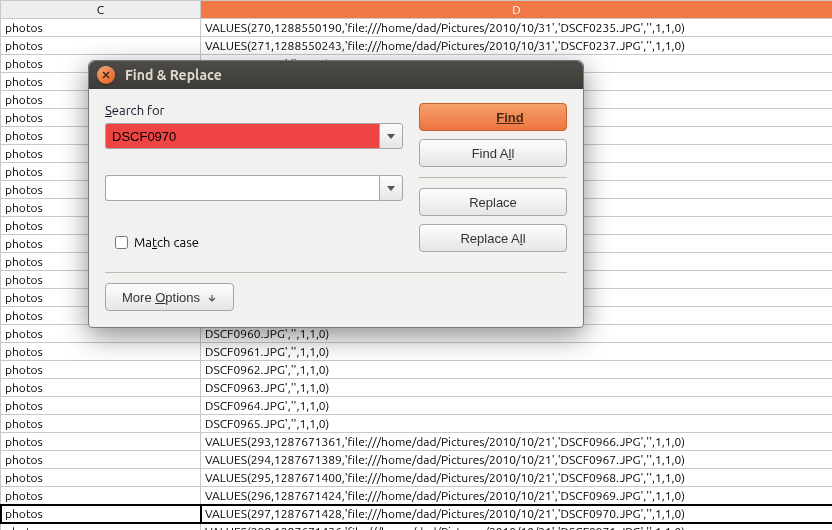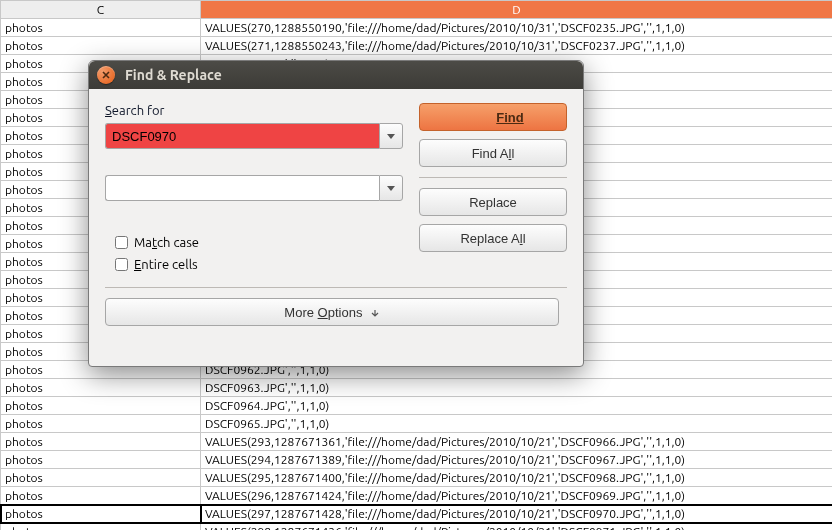--- a/index.html
+++ b/index.html
@@ -36,21 +36,21 @@
   
   .btn { width: 100%; height: 28px; border: 1px solid #a6a6a6; border-radius: 4px; background: linear-gradient(#fdfdfd,#e6e6e6); font-size: 13px; color: #333; margin-bottom: 8px; cursor: pointer; }
   .btn.primary { background: linear-gradient(#f6a06a,#ed7442); border-color: #c4622b; color: #4b2a12; font-weight: bold; padding-left: 40px; }
   
   hr.sep { border: none; border-top: 1px solid #bdb9b5; margin: 2px 0 10px 0; }
   
   .checks { margin-top: 30px; }
   .checkrow { display: flex; align-items: center; height: 22px; }
   .checkrow input { margin: 0 6px 0 10px; }
   
-  .dlg-footer { padding: 10px 24px 16px 16px; display: flex; gap: 24px; flex-direction: column; }
+  .dlg-footer { padding: 10px 24px 16px 16px; display: flex; gap: 24px; }
   .dlg-footer .btn { width: auto; flex: 0 0 auto; padding: 0 16px; min-width: 128px; margin-bottom:0; }
 </style>
 </head>
 <body>
 
 <div class="sheet">
   <table>
     <colgroup>
         <col class="colC">
         <col class="colD">
@@ -213,24 +213,20 @@
               <path d="M0 0 L8 0 L4 5 Z" fill="#555"></path>
             </svg>
         </div>
       </div>
 
       <div class="checks">
         <div class="checkrow">
           <input type="checkbox" style="">
           <span>Ma<span class="underline">t</span>ch case</span>
         </div>
-        <div class="checkrow">
-          <input type="checkbox" style="">
-          <span><span class="underline">E</span>ntire cells</span>
-        </div>
       </div>
     </div>
 
     <div class="rightcol">
       <button class="btn primary"><span class="underline">Find</span></button>
       <button class="btn">Find A<span class="underline">l</span>l</button>
       <hr class="sep">
       <button class="btn">Replace</button>
       <button class="btn">Replace A<span class="underline">l</span>l</button>
     </div>

